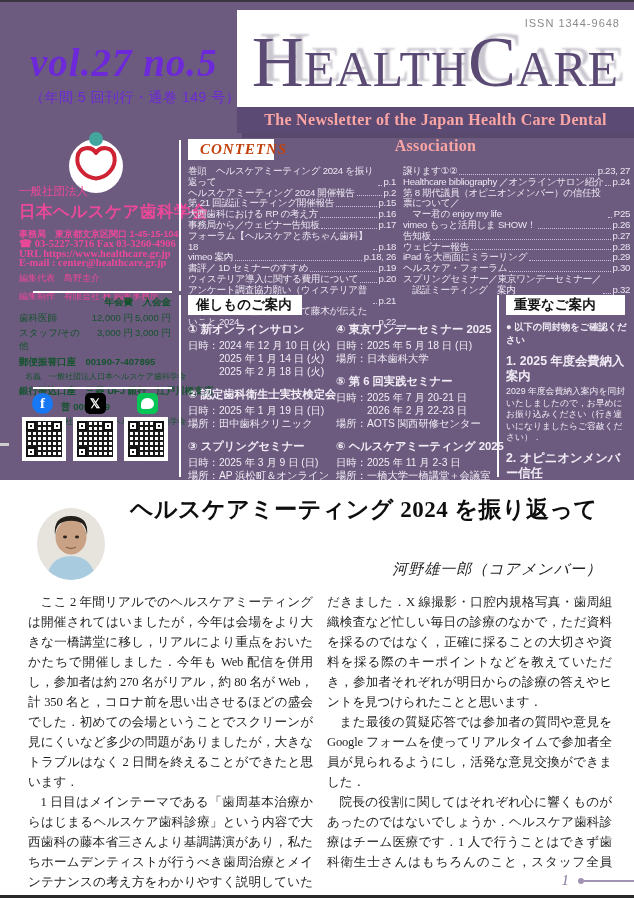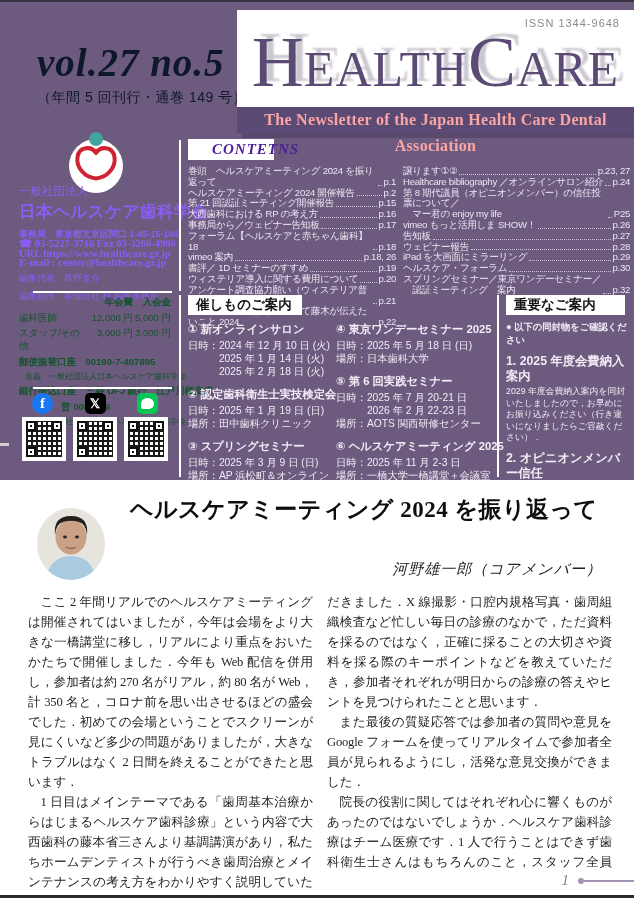--- a/index.html
+++ b/index.html
@@ -2,39 +2,39 @@
 <html><head>
 <meta charset="utf-8">
 <style>
   html,body{margin:0;padding:0;background:#fff;}
   .page{position:relative;width:634px;height:899px;background:#fff;overflow:hidden;
         font-family:"Liberation Sans","DejaVu Sans",sans-serif;}
   .top-edge{position:absolute;top:0;left:0;width:634px;height:2px;background:#3a3340;}
   .header-bg{position:absolute;top:2px;left:0;width:634px;height:478px;background:#6c5b7e;}
 
   
-  .vol-block{position:absolute;left:37px;top:40px;color:#0f172a;}
+  .vol-block{position:absolute;left:30px;top:40px;color:#6d28d9;}
   .vol{font-family:"Liberation Serif","DejaVu Serif",serif;font-style:italic;font-weight:bold;
        font-size:39px;letter-spacing:1px;}
   .vol-note{font-size:14px;margin-top:4px;letter-spacing:.5px;}
   .title-box{position:absolute;left:237px;top:10px;width:397px;height:123px;background:#fff;
              box-shadow:5px 5px 0 rgba(66,52,88,.45);}
   .issn{position:absolute;top:7px;right:14px;color:#8a8a8a;font-size:11px;letter-spacing:1px;padding-left:36px;}
   .big-title{position:absolute;left:0;right:0;top:16px;display:flex;justify-content:center;
              align-items:baseline;color:#5b4a73;font-family:"Liberation Serif","DejaVu Serif",serif;
              white-space:nowrap;text-shadow:7px -5px 2px rgba(125,115,138,.4);}
   .big-title .cap{font-size:72px;line-height:72px;}
   .big-title .low{font-size:50px;line-height:50px;letter-spacing:1px;}
   .subtitle-band{position:absolute;left:0;right:0;bottom:0;height:26px;background:#5b4a73;color:#fca5a5;
              text-align:center;font-family:"Liberation Serif","DejaVu Serif",serif;font-weight:bold;
              font-size:16px;line-height:26px;letter-spacing:.3px;}
 
   
   .logo{position:absolute;left:66px;top:130px;}
-  .org-block{position:absolute;left:19px;top:184px;width:155px;color:#8b5cf6;}
+  .org-block{position:absolute;left:19px;top:184px;width:155px;color:#ec4899;}
   .org-type{font-family:"Liberation Serif",serif;font-size:11.5px;margin-bottom:2px;}
   .org-name{font-family:"Liberation Serif",serif;font-size:16.5px;font-weight:bold;
             letter-spacing:.5px;margin-bottom:6px;white-space:nowrap;}
   .org-addr{font-size:9px;font-weight:bold;line-height:10px;white-space:nowrap;}
   .org-contact{font-family:"Liberation Serif",serif;font-size:10.5px;font-weight:bold;
             line-height:9.6px;white-space:nowrap;}
   .org-edit{font-size:9px;margin-top:4.5px;white-space:nowrap;}
   .sidebar-hr1{position:absolute;left:33px;top:291px;width:139px;height:2px;background:#fff;}
   .fee-block{position:absolute;left:19px;top:296px;width:155px;color:#14532d;}
   .fee-grid{display:grid;grid-template-columns:66px 48px 38px;font-size:9.5px;row-gap:2.5px;}
@@ -63,22 +63,22 @@
   .crop-mark{position:absolute;left:0;top:443px;width:9px;height:3px;background:#cfcfcf;}
 
   
   .vsep{position:absolute;width:2px;background:#fff;}
   .vsep1{left:179px;top:140px;height:151px;}
   .vsep2{left:179px;top:295px;height:182px;}
   .vsep3{left:497px;top:295px;height:182px;}
 
   
   .contents-title-box{position:absolute;left:188px;top:139px;width:86px;height:21px;background:#fff;
-      color:#4c1d95;font-family:"Liberation Serif",serif;font-style:italic;font-weight:bold;
-      font-size:15px;line-height:21px;padding-left:24px;letter-spacing:1px;box-sizing:border-box;}
+      color:#c2410c;font-family:"Liberation Serif",serif;font-style:italic;font-weight:bold;
+      font-size:15px;line-height:21px;padding-left:12px;letter-spacing:1px;box-sizing:border-box;}
   .ccol{position:absolute;top:166px;color:#ece6f3;font-size:9.6px;letter-spacing:-.3px;}
   .ccol.leftcol{left:188px;width:208px;}
   .ccol.rightcol{left:403px;width:227px;}
   .ci{display:flex;align-items:flex-end;line-height:10.8px;min-height:10.8px;}
   .ci .lab{white-space:pre-line;}
   .ci .leader{flex:1;min-width:4px;border-bottom:1.3px dotted #cdc3dc;margin:0 2px 2px;}
   .ci .pg{white-space:nowrap;}
 
   
   .section-title-box{position:absolute;top:295px;height:20px;background:#fff;color:#141414;

